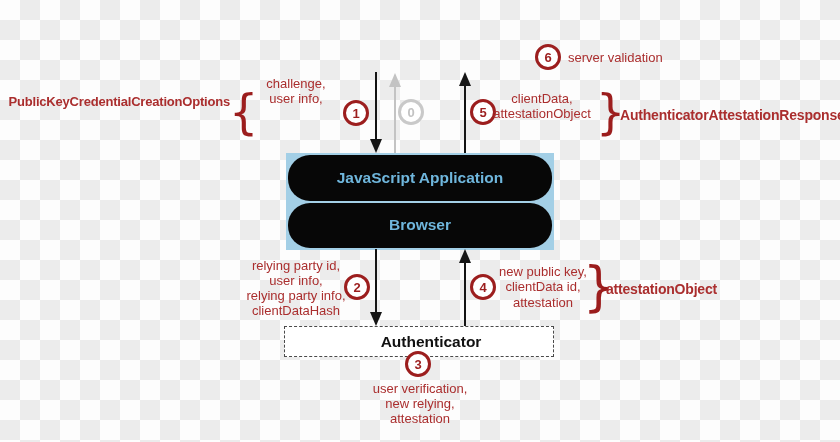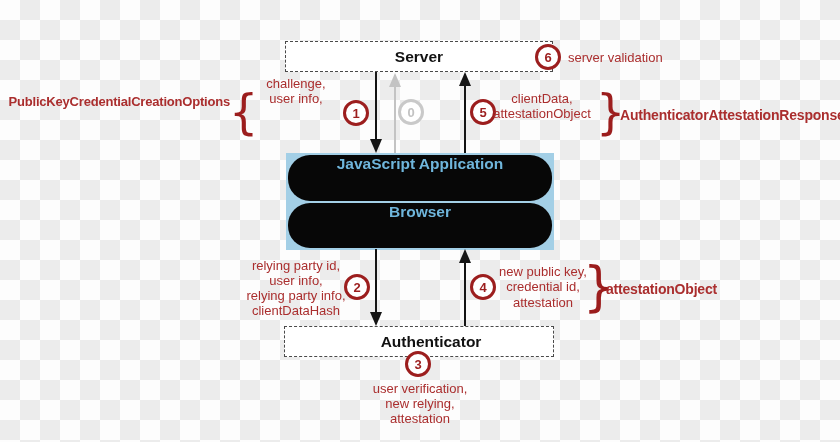--- a/index.html
+++ b/index.html
@@ -31,21 +31,21 @@
     box-sizing:border-box;
   }
   .stack{
     position:absolute;left:286px;top:153px;width:268px;height:97px;
     background:var(--blue-border);
     padding:2px;box-sizing:border-box;
     display:flex;flex-direction:column;gap:2px;
   }
   .stack .row{
     flex:1;background:var(--node-black);
-    display:flex;align-items:flex-start;justify-content:center;
+    display:flex;align-items:center;justify-content:center;
     color:var(--blue-text);font-weight:bold;font-size:15.5px;border-radius:22px;
   }
   .circle{
     position:absolute;width:26px;height:26px;border-radius:50%;
     border:3px solid var(--red-dark);background:#fff;
     color:var(--red-dark);font-weight:bold;font-size:13px;
     display:flex;align-items:center;justify-content:center;
     box-sizing:border-box;
   }
   .circle.gray{border-color:#c9c9c9;color:#c2c2c2;}
@@ -75,23 +75,20 @@
     font-size:46px;line-height:46px;font-weight:500;
     transform:scaleY(1.06);
     font-family:"DejaVu Sans",sans-serif;
   }
 </style>
 </head>
 <body>
 
 <div class="stage">
 
-  <div class="dashedbox" style="left:285px;top:41px;width:268px;height:31px;">
-    <span>Server</span>
-  </div>
 
   <div class="circle" style="left:535px;top:44px;">
     <span>6</span>
   </div>
   <div class="slabel" style="left:568px;top:50px;">server validation</div>
 
   <div class="arrow down" style="left:370px;top:72px;height:81px;">
     <div class="shaft"></div>
     <div class="head"></div>
   </div>
@@ -155,21 +152,21 @@
 
   <div class="ann" style="left:236px;top:259px;width:120px;line-height:14.9px;">
     <span class="ln">relying party id,</span>
     <span class="ln">user info,</span>
     <span class="ln">relying party info,</span>
     <span class="ln">clientDataHash</span>
   </div>
 
   <div class="ann" style="left:488px;top:264px;width:110px;">
     <span class="ln">new public key,</span>
-    <span class="ln">credential id,</span>
+    <span class="ln">clientData id,</span>
     <span class="ln">attestation</span>
   </div>
   <div class="brace" style="left:583px;top:262px;font-size:50px;line-height:50px;">}</div>
   <div class="blabel" style="left:606px;top:281px;">attestationObject</div>
 
   <div class="dashedbox" style="left:284px;top:326px;width:270px;height:31px;padding-left:24px;">
     <span>Authenticator</span>
   </div>
 
   <div class="circle" style="left:405px;top:351px;">

